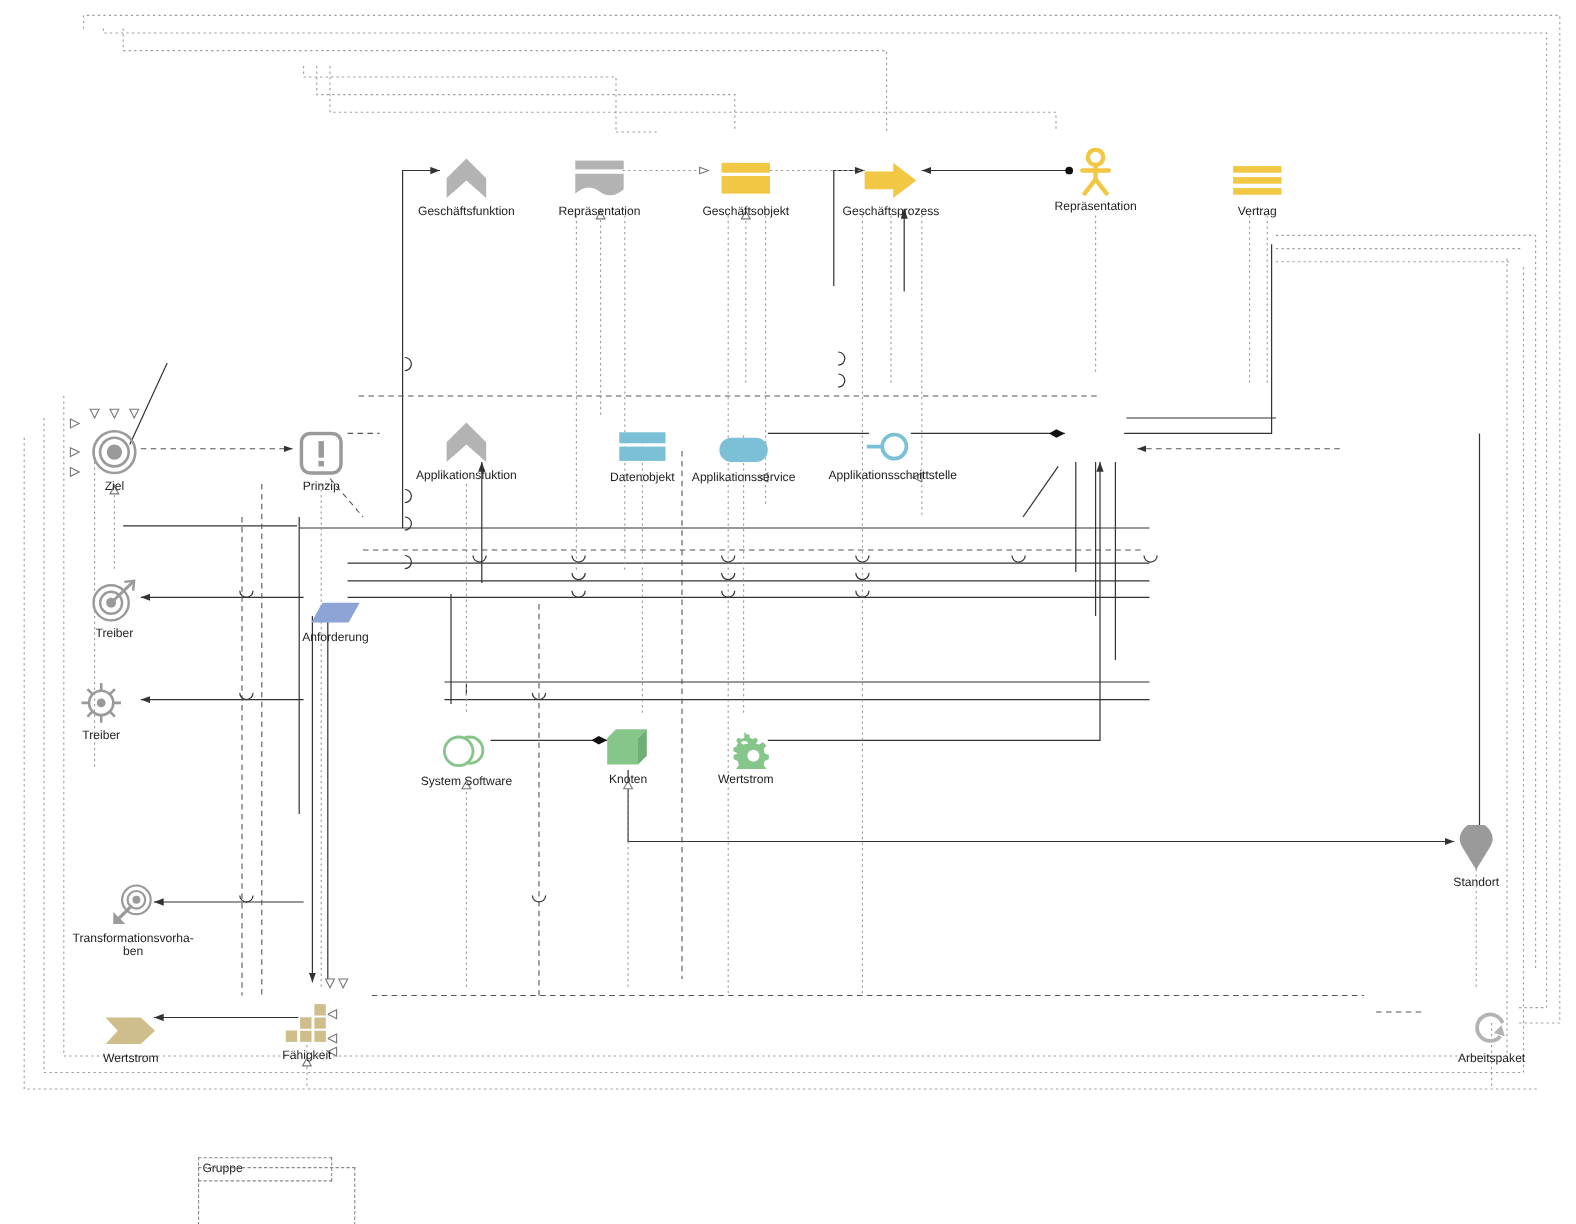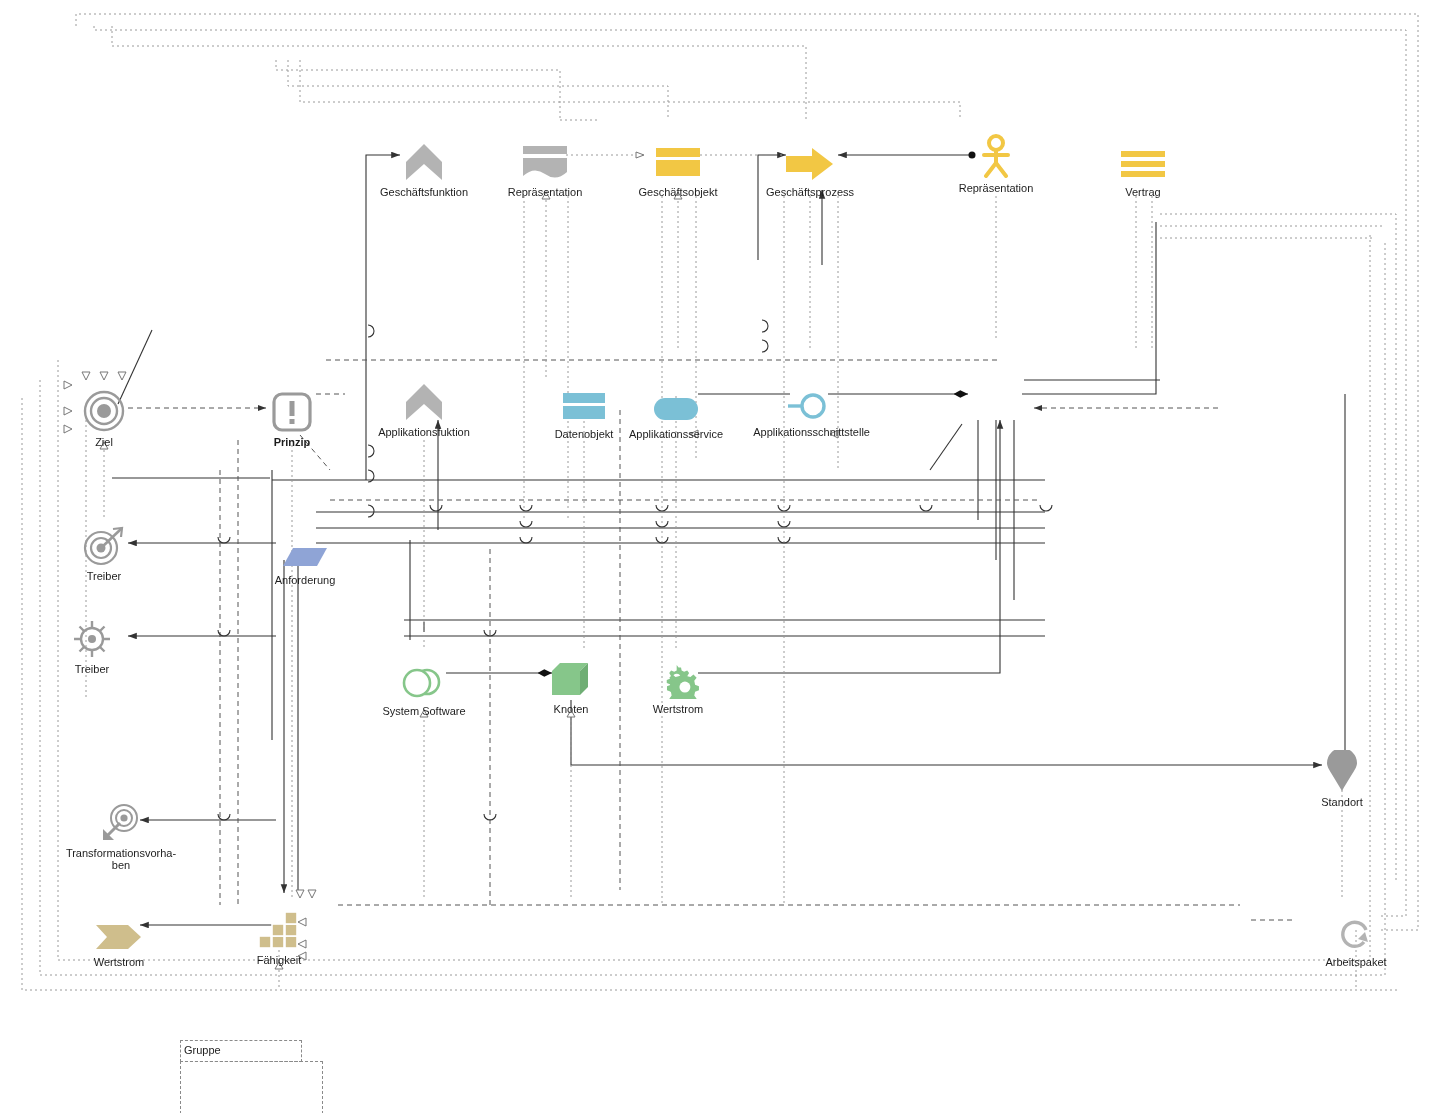--- a/index.html
+++ b/index.html
@@ -3,21 +3,21 @@
 <meta charset="utf-8">
 <style>
   html,body{margin:0;padding:0;background:#ffffff;}
   body{font-family:"Liberation Sans", sans-serif;}
   #canvas{position:relative;width:1433px;height:1113px;background:#fff;overflow:hidden;}
   .node{position:absolute;width:120px;text-align:center;transform:translateX(-60px);}
   .node .glyph{height:46px;display:flex;align-items:flex-end;justify-content:center;}
   .node .lbl{font-size:11px;line-height:12px;color:#1d1d1d;margin-top:4px;white-space:pre-line;}
   svg.wires{position:absolute;left:0;top:0;width:1433px;height:1113px;pointer-events:none;}
   .grp{position:absolute;}
-  .grp .tab{position:absolute;left:0;top:0;width:122px;height:22px;border:1px dashed #8a8a8a;box-sizing:border-box;}
+  .grp .tab{position:absolute;left:0;top:12px;width:122px;height:22px;border:1px dashed #8a8a8a;box-sizing:border-box;}
   .grp .tab span{position:absolute;left:3px;top:3px;font-size:11px;color:#1d1d1d;}
   .grp .body{position:absolute;left:0;top:21px;width:143px;height:53px;border:1px dashed #8a8a8a;box-sizing:border-box;}
 </style>
 </head>
 <body>
 
 <div id="canvas">
 
   <svg class="wires" viewBox="0 0 1433 1113">
     <defs>
@@ -267,21 +267,21 @@
     <div class="glyph">
       <svg width="42" height="42" viewBox="0 0 42 42" stroke="#9a9a9a" fill="none" stroke-width="2.4">
         <circle cx="21" cy="21" r="19"></circle>
           <circle cx="21" cy="21" r="13"></circle>
         <circle cx="21" cy="21" r="7" fill="#9a9a9a" stroke="none"></circle>
       </svg>
     </div>
     <div class="lbl">Ziel</div>
   </div>
 
-  <div class="node" style="left:292px;top:386px;font-weight:bold;">
+  <div class="node" style="left:292px;top:386px;">
     <div class="glyph">
       <svg width="40" height="40" viewBox="0 0 40 40">
         <rect x="2" y="2" width="36" height="36" rx="8" fill="none" stroke="#9a9a9a" stroke-width="3.2"></rect>
         <rect x="17.5" y="9" width="5" height="15" fill="#9a9a9a"></rect>
         <rect x="17.5" y="27" width="5" height="5" fill="#9a9a9a"></rect>
       </svg>
     </div>
     <div class="lbl">Prinzip</div>
   </div>
 

